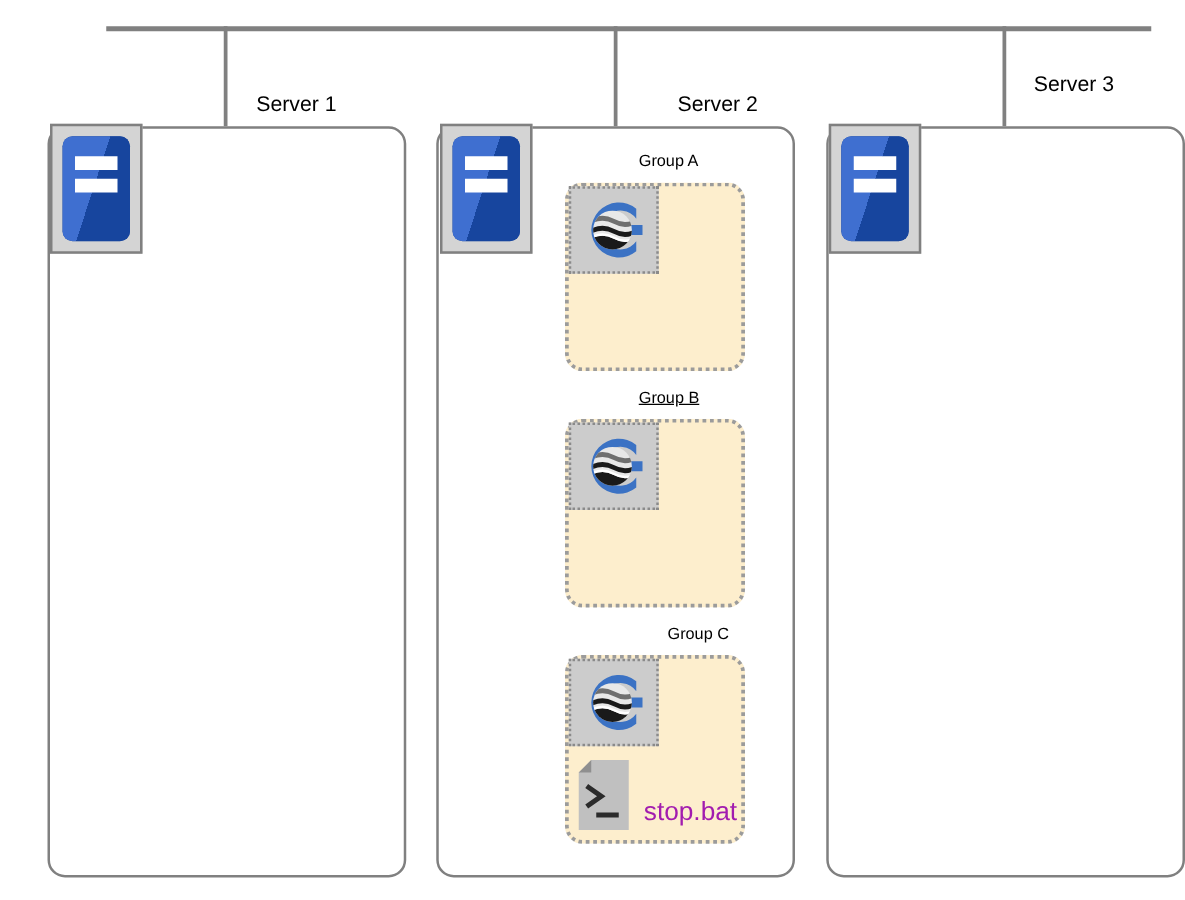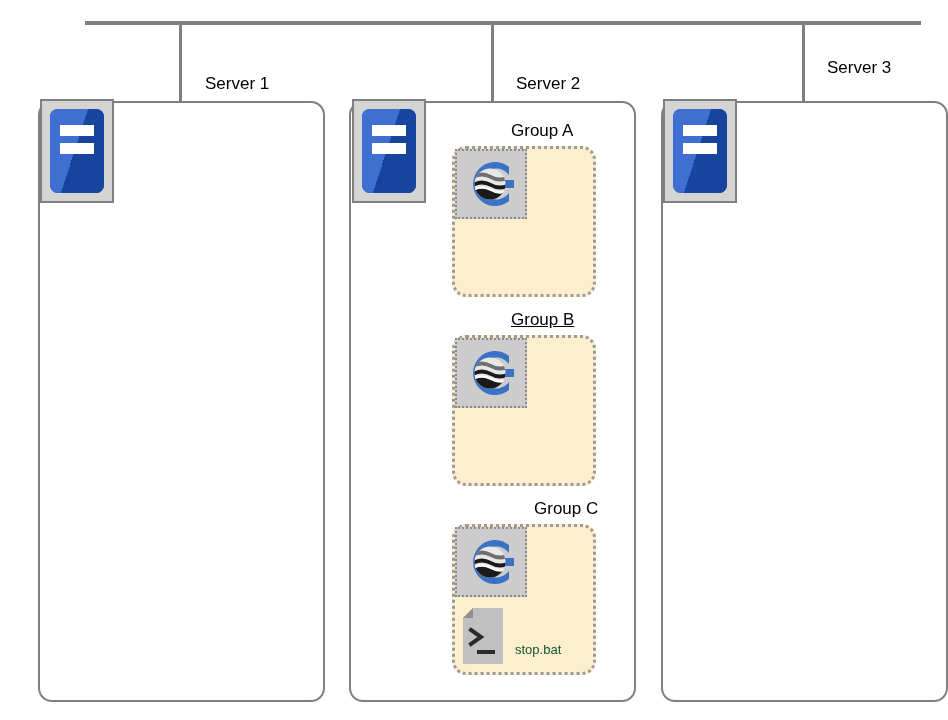--- a/index.html
+++ b/index.html
@@ -46,21 +46,21 @@
 
   
   .server-label {
     position: absolute;
     font-size: 17px;
     color: #000000;
     white-space: nowrap;
     line-height: 1;
   }
   .lbl-s1 { left: 205px; top: 75px; }
-  .lbl-s2 { left: 516px; top: 75px; }
+  .lbl-s2 { left: 542px; top: 75px; }
   .lbl-s3 { left: 827px; top: 59px; }
 
   
   .server-box {
     position: absolute;
     border: 2px solid #808080;
     border-radius: 14px;
     background: #ffffff;
     box-sizing: border-box;
     top: 101px;
@@ -111,21 +111,21 @@
     height: 11px;
     background: #ffffff;
     z-index: 2;
   }
   .server-icon .bar-a { top: 16px; }
   .server-icon .bar-b { top: 34px; }
 
   
   .group-label {
     position: absolute;
-    font-size: 17px;
+    font-size: 13px;
     color: #000000;
     white-space: nowrap;
     line-height: 1;
   }
   .glbl-a { left: 511px; top: 122px; }
   .glbl-b { left: 511px; top: 311px; text-decoration: underline; }
   .glbl-c { left: 534px; top: 500px; }
 
   .group-box {
     position: absolute;
@@ -159,22 +159,22 @@
     position: absolute;
     left: 4px;
     top: 76px;
     width: 136px;
     height: 68px;
     display: flex;
     align-items: center;
   }
   .bat-icon { width: 48px; height: 62px; flex: 0 0 auto; }
   .bat-label {
-    font-size: 13px;
-    color: #14532d;
+    font-size: 21px;
+    color: #a21caf;
     margin-left: 8px;
     white-space: nowrap;
     line-height: 1;
     margin-top: 24px;
   }
 </style>
 </head>
 <body>
 
 <div id="canvas">

